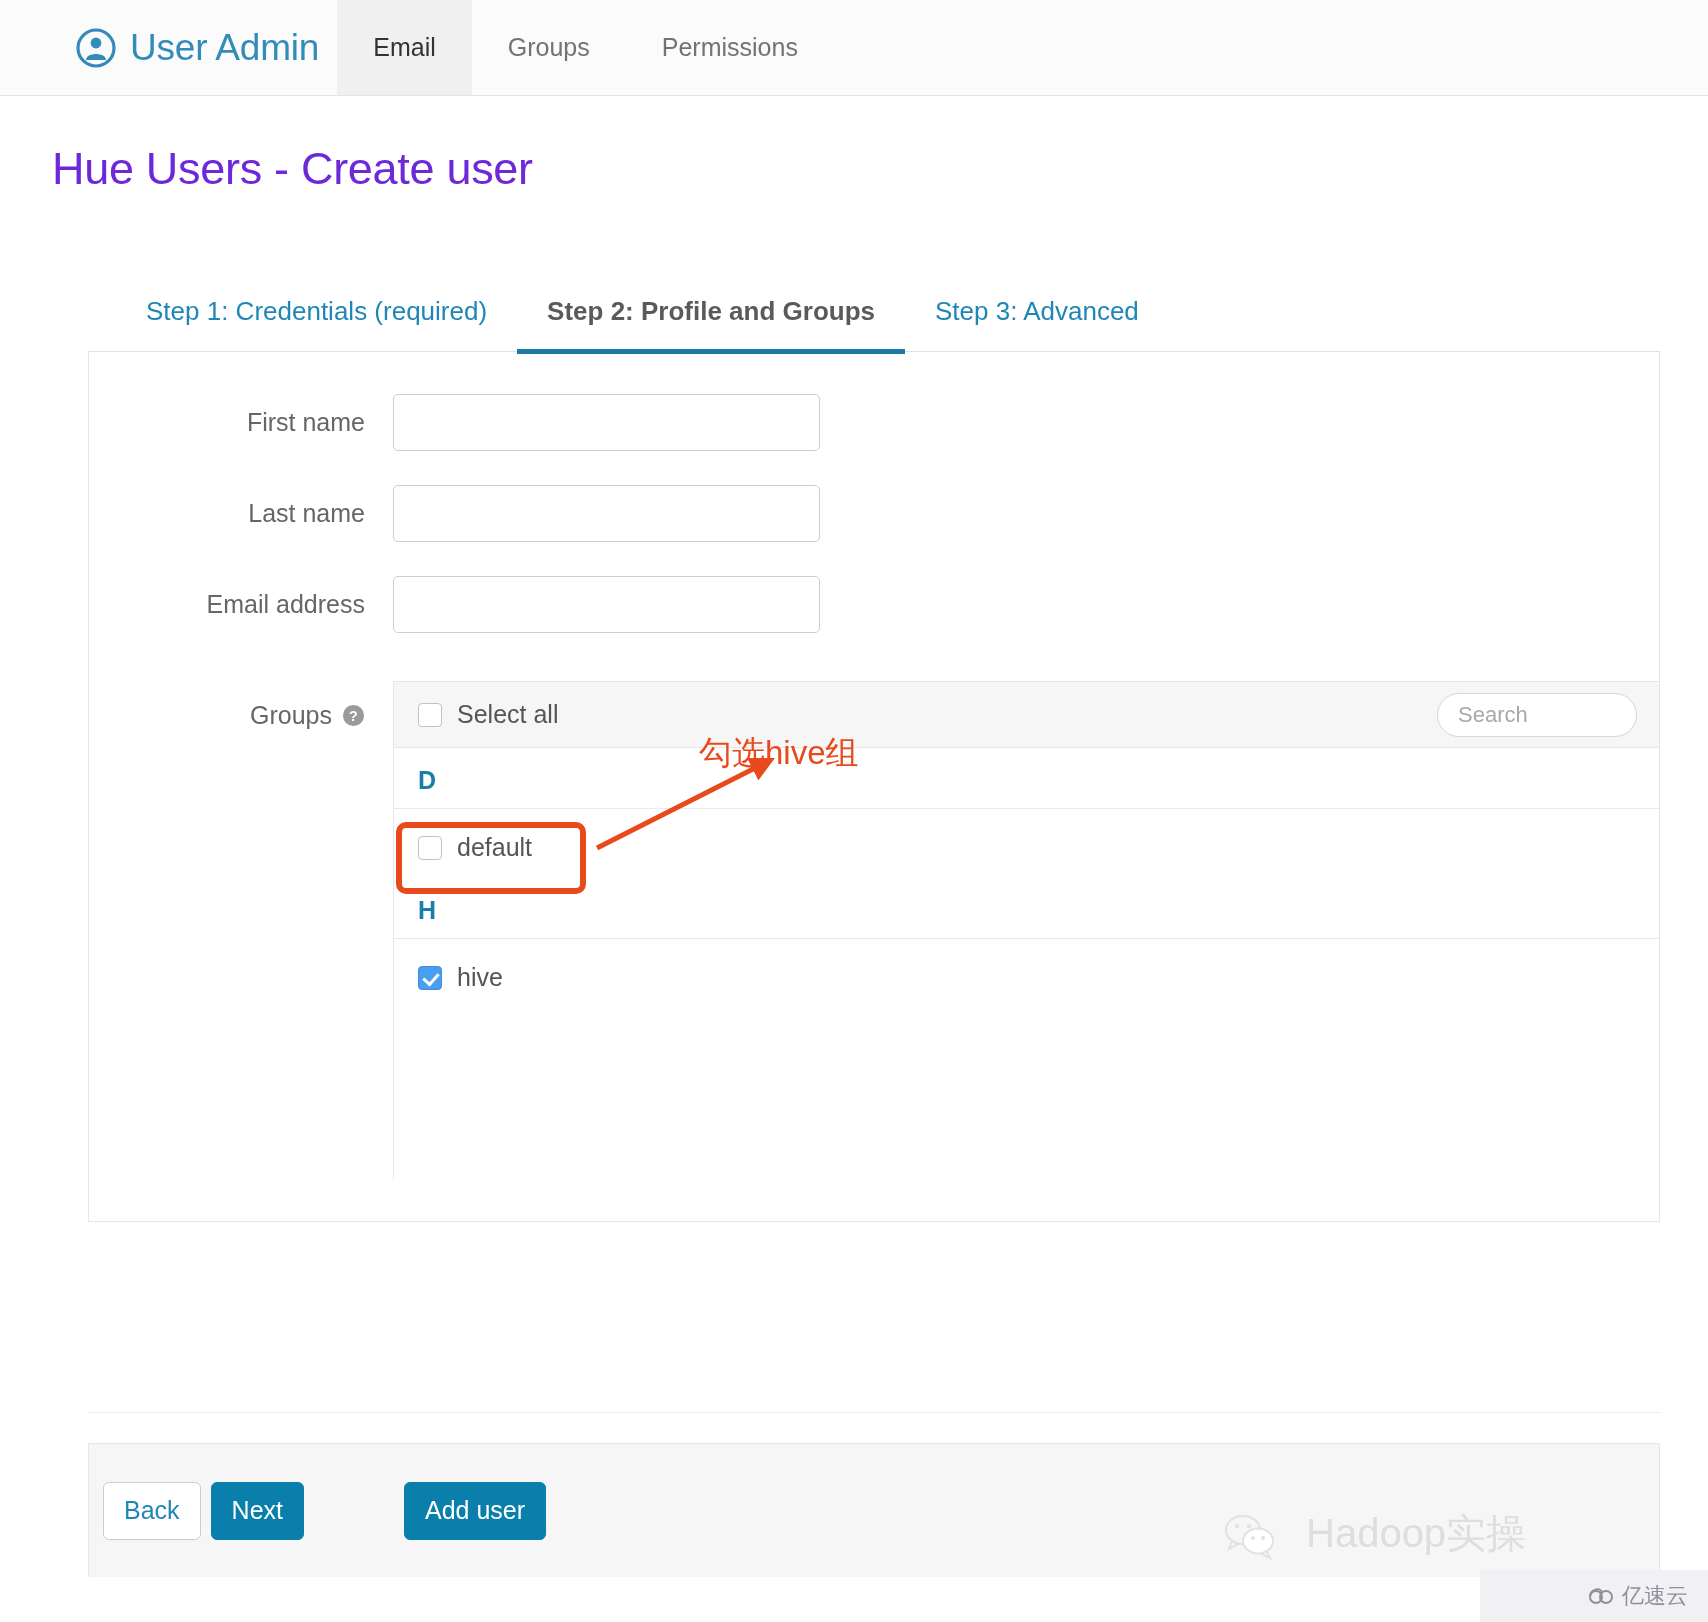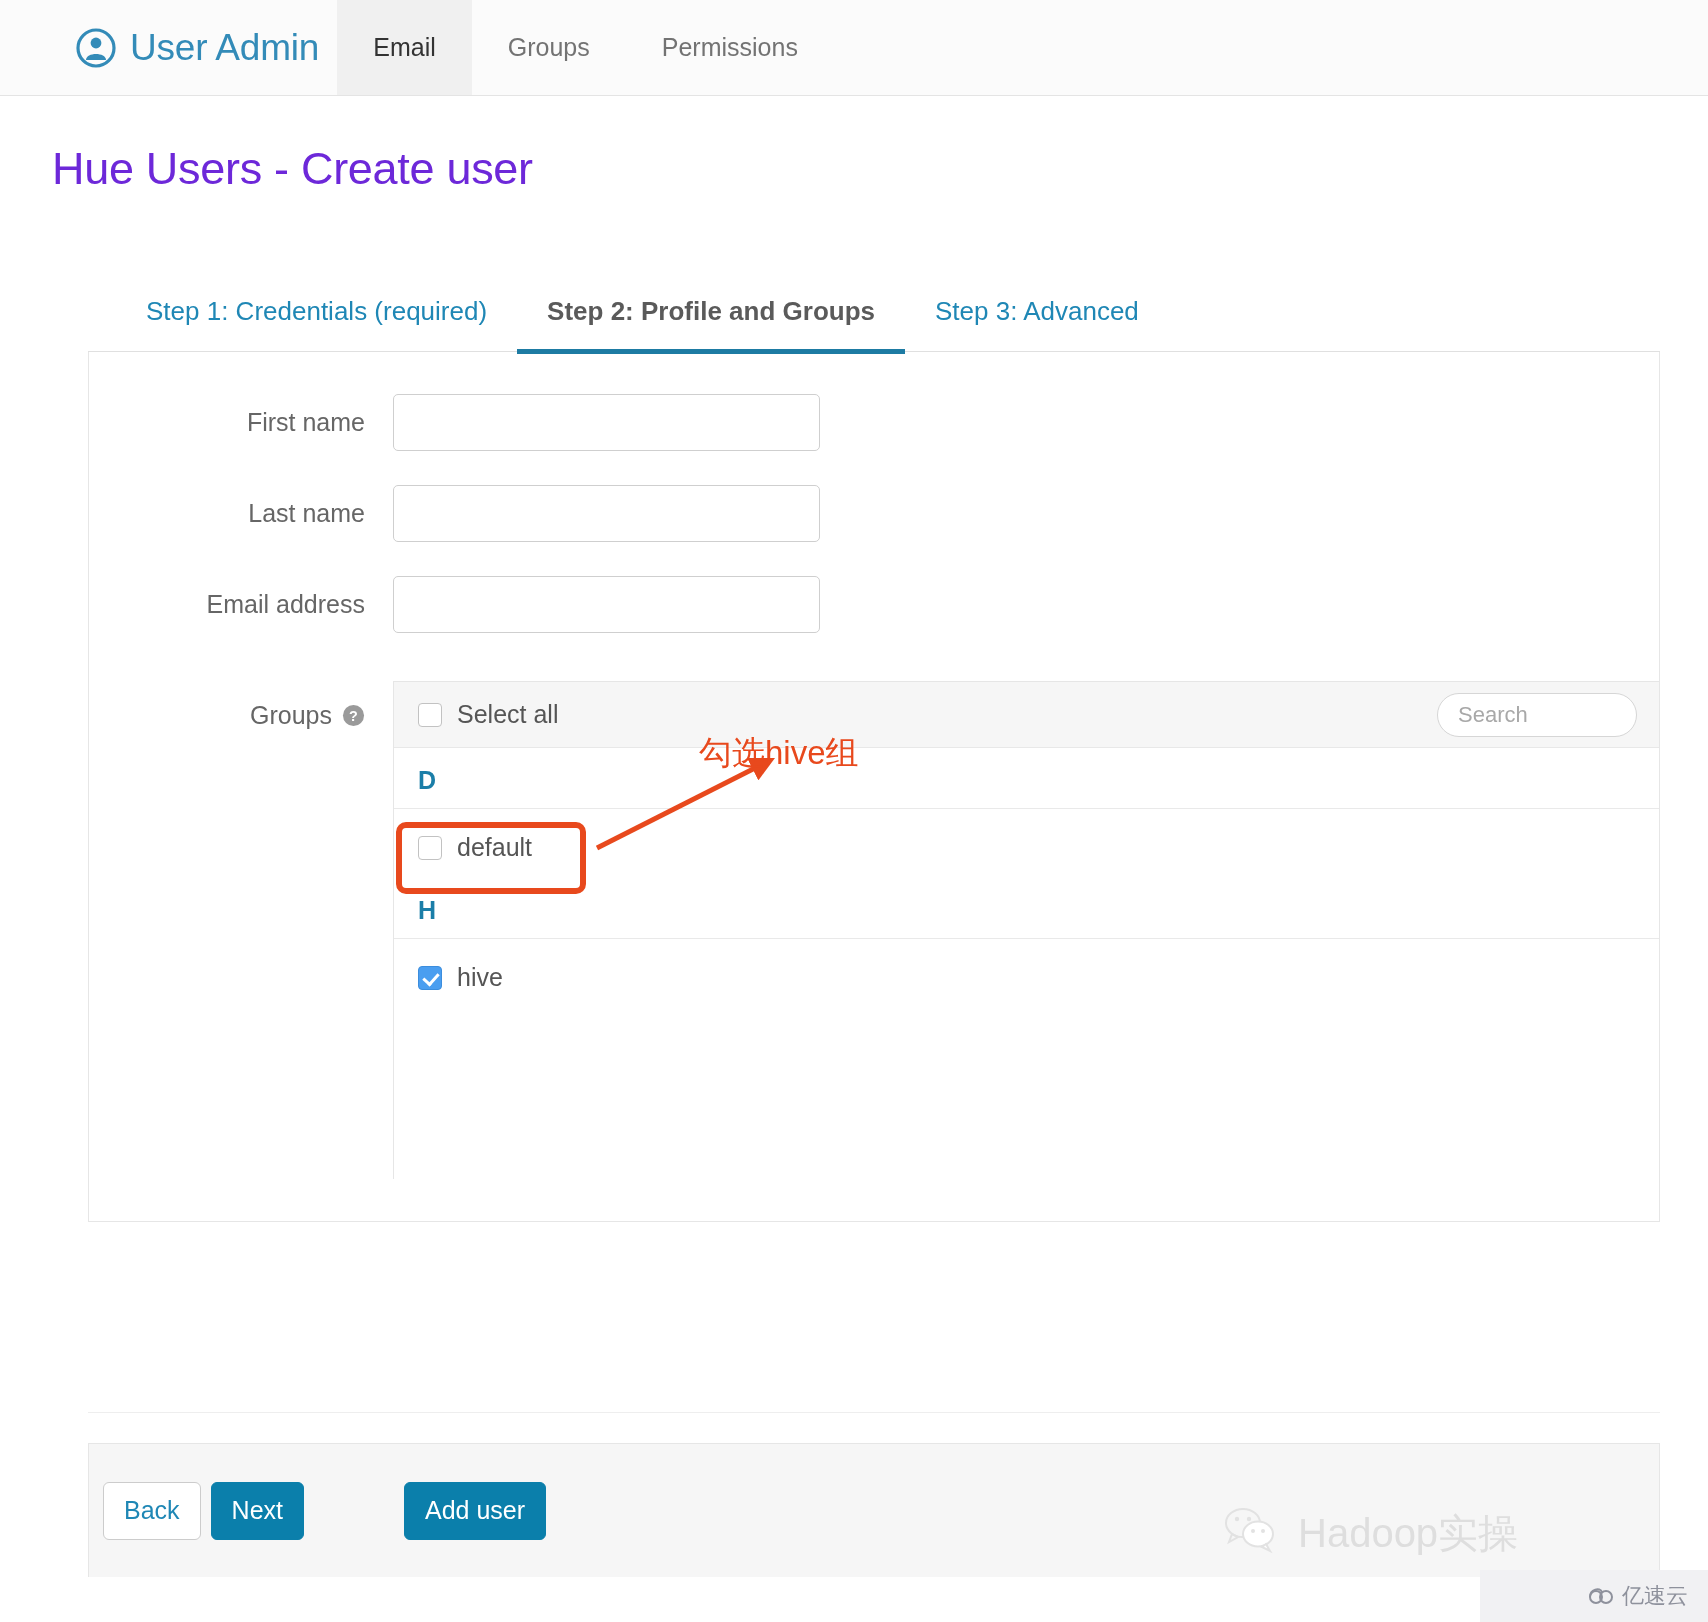--- a/index.html
+++ b/index.html
@@ -287,22 +287,22 @@
     border-color: #0b7fab;
   }
   .btn-gap { width: 100px; }
 
   
   .wm-hadoop {
     position: absolute;
     left: 1222px;
     top: 1506px;
     display: flex;
-    align-items: flex-start;
-    gap: 18px;
+    align-items: flex-end;
+    gap: 26px;
     color: #dedede;
     font-size: 40px;
     pointer-events: none;
   }
   .wm-corner {
     position: absolute;
     right: 0px;
     bottom: 0px;
     width: 228px;
     height: 52px;

